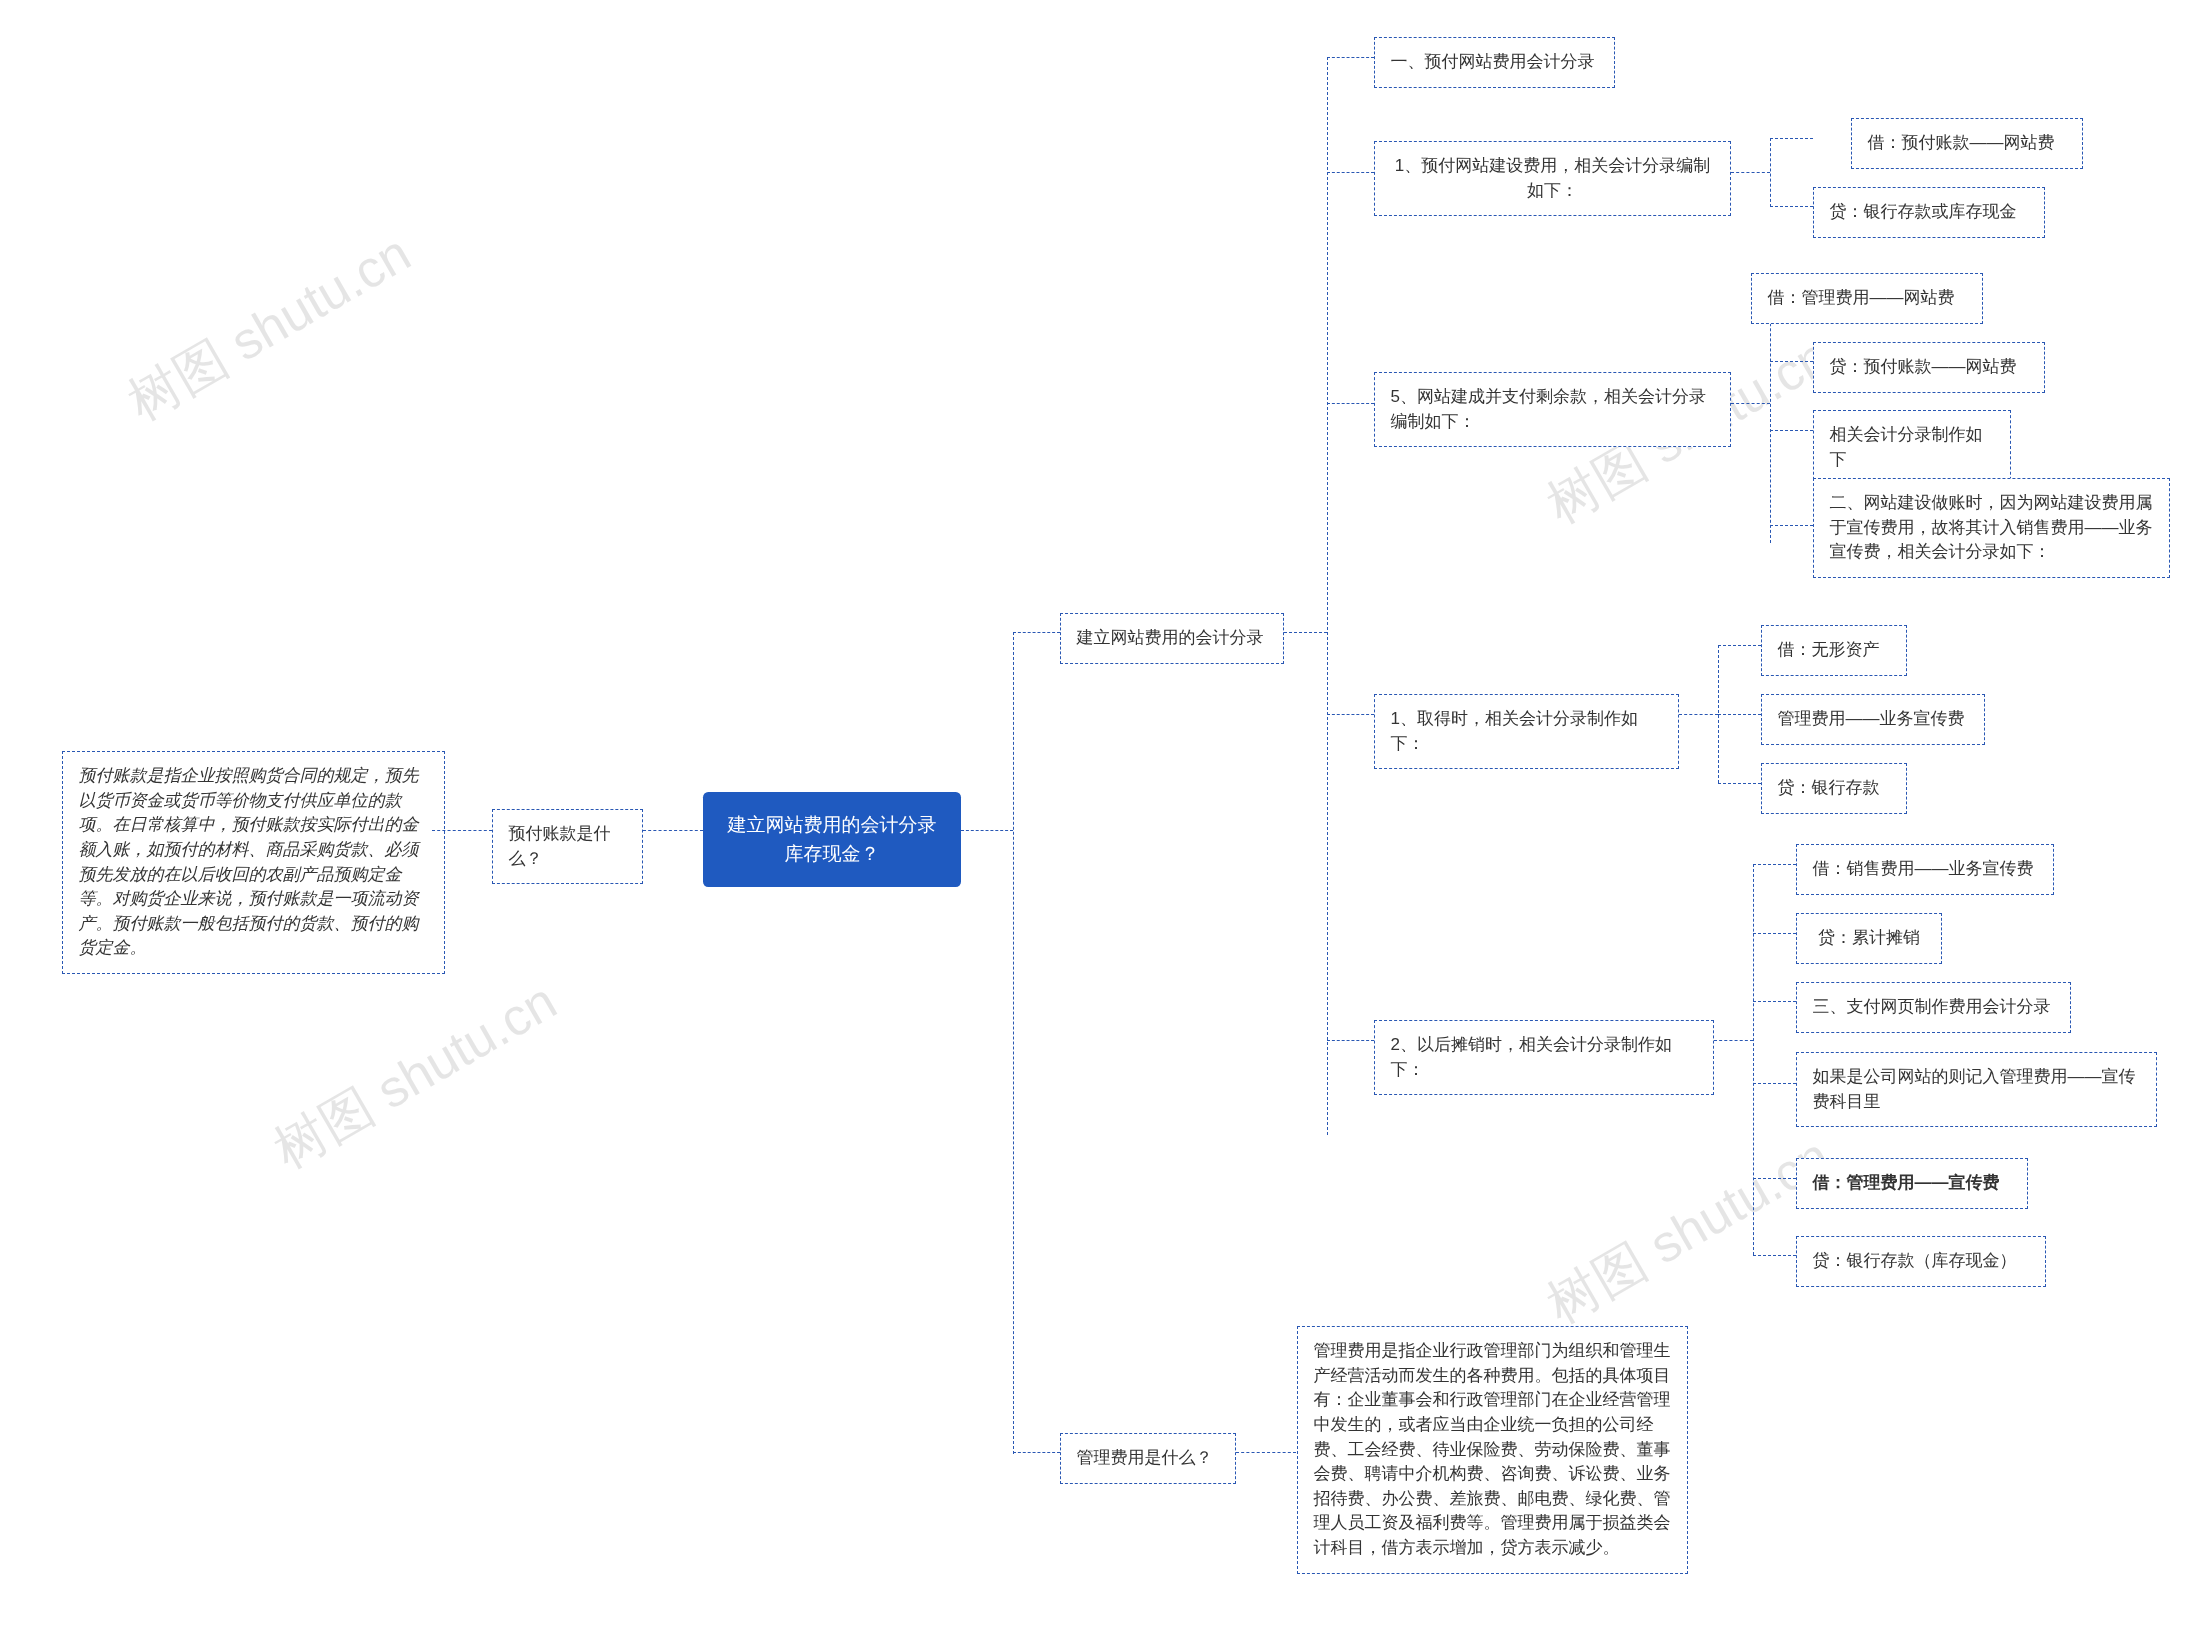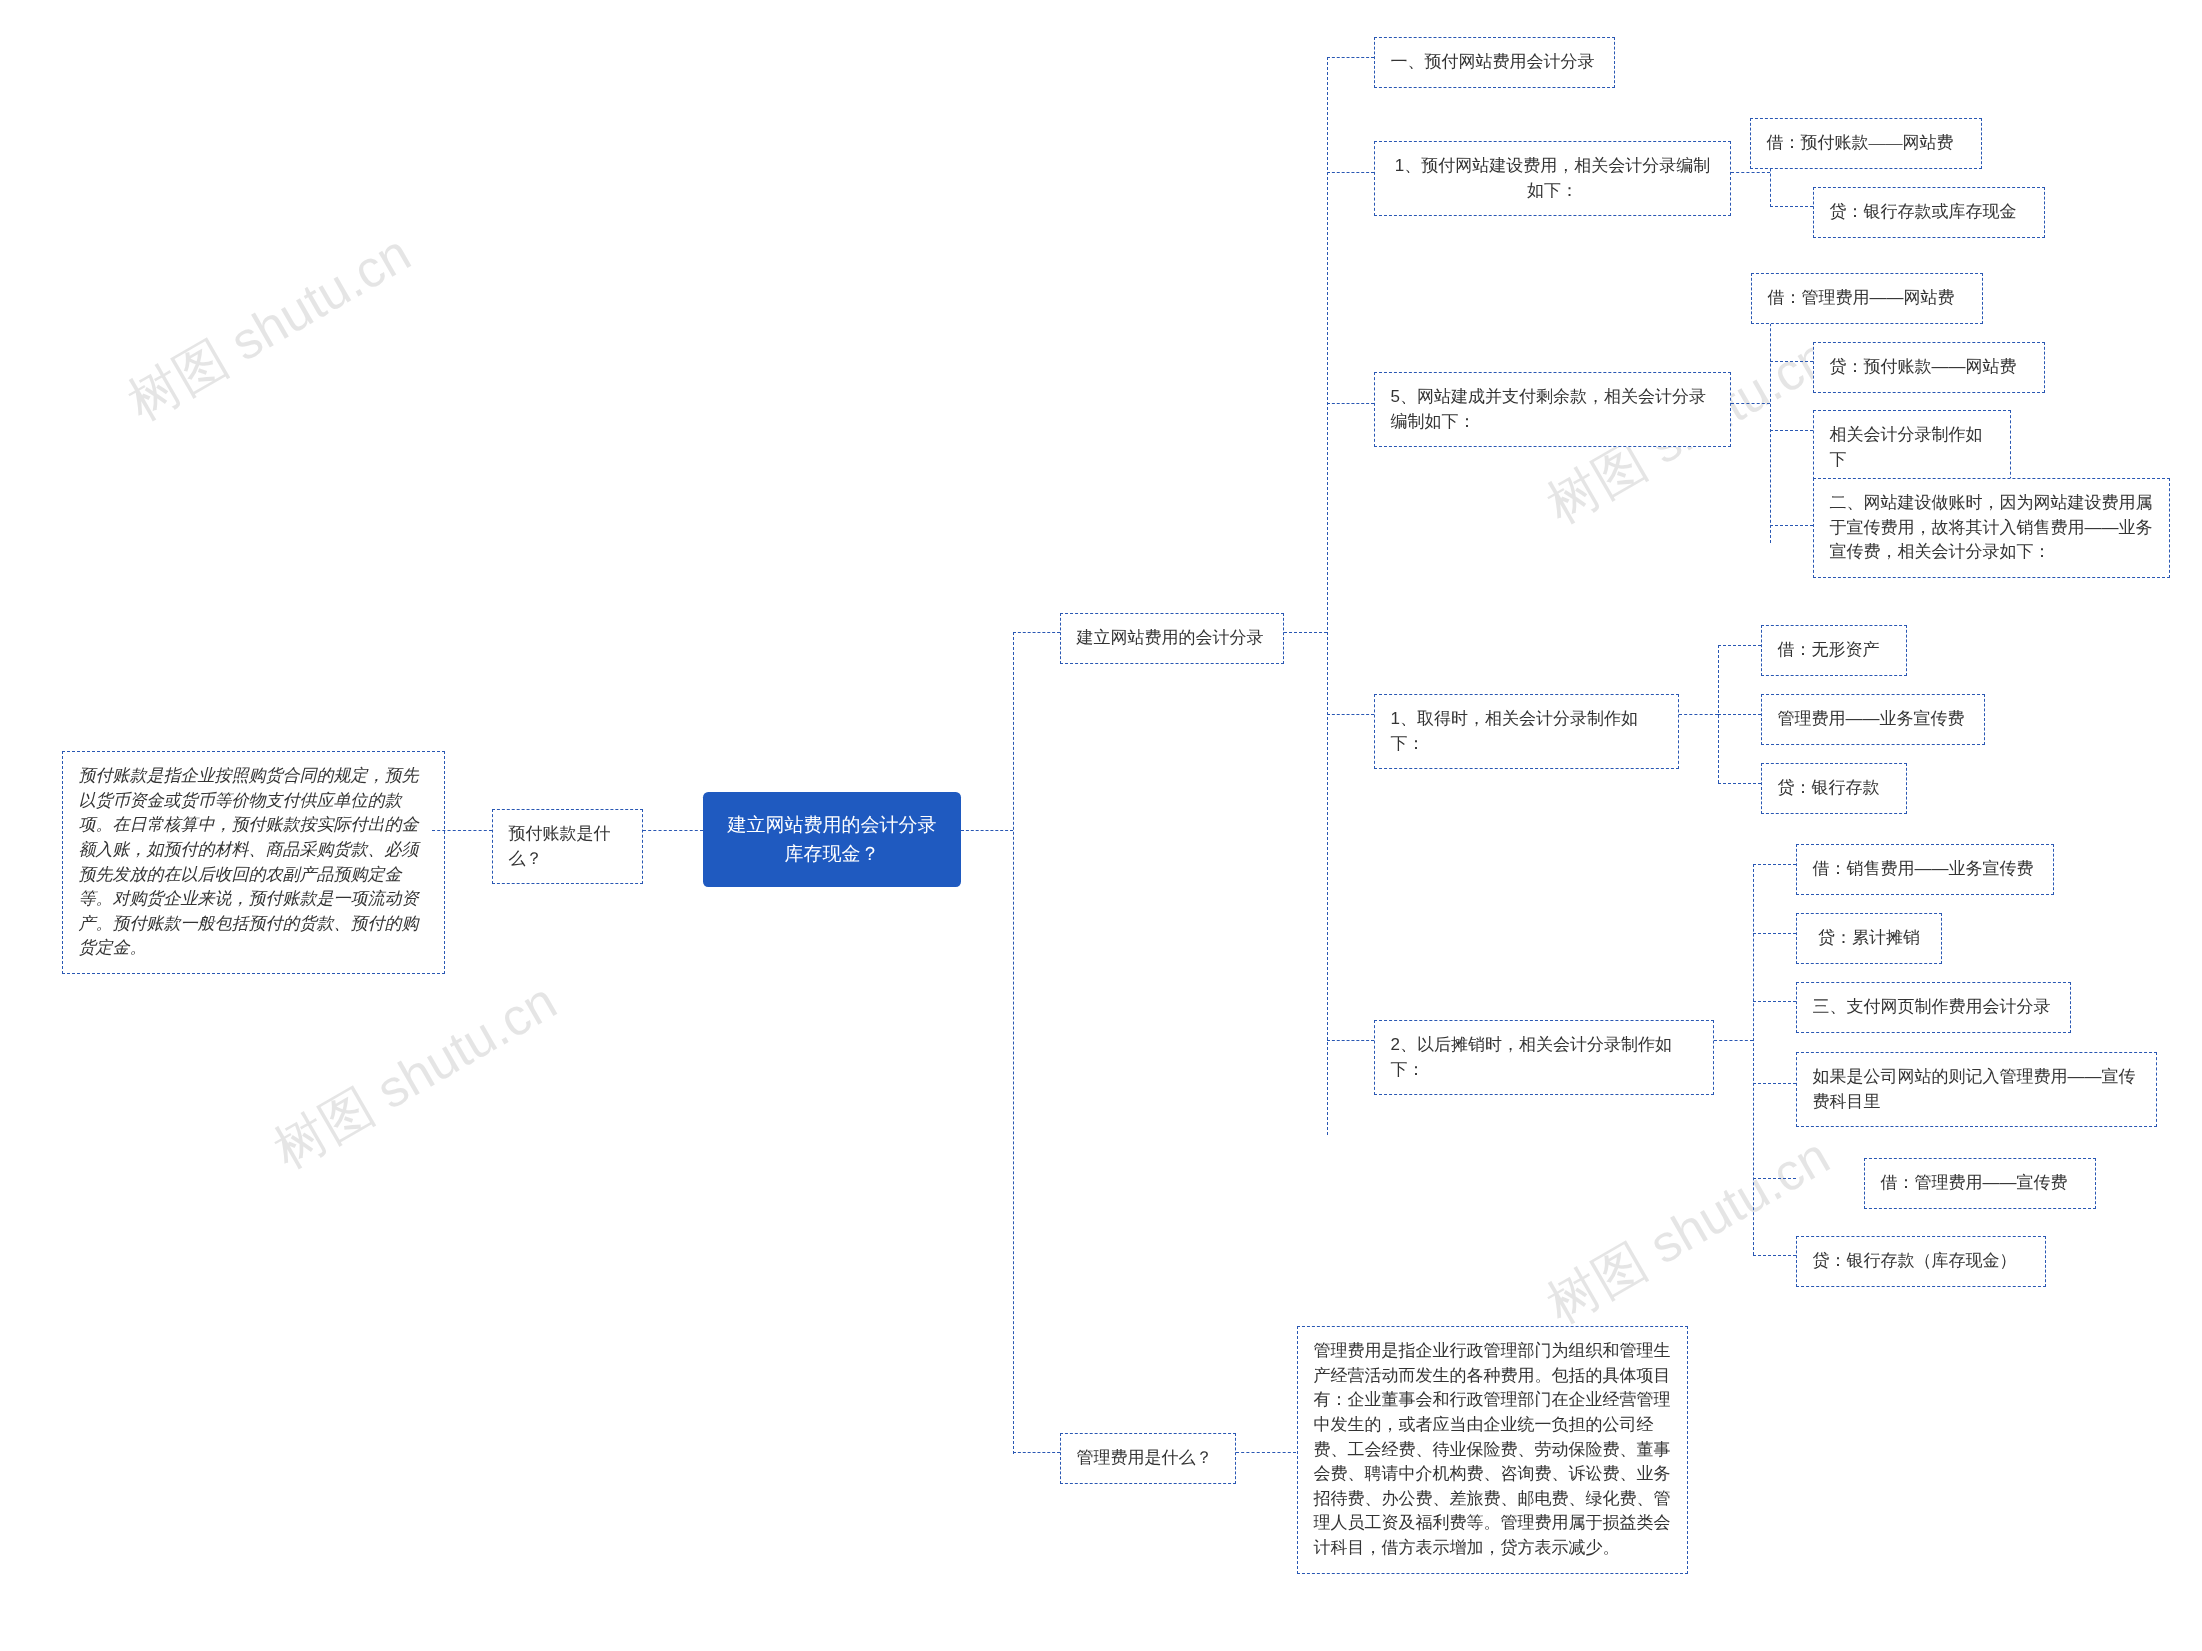--- a/index.html
+++ b/index.html
@@ -95,21 +95,21 @@
 
 <div class="connector h-line" style="left:1327px; top:57px; width:47px;"></div>
 <div class="node branch" style="left:1374px; top:37px; width:241px;">一、预付网站费用会计分录</div>
 
 <div class="connector h-line" style="left:1327px; top:172px; width:47px;"></div>
 <div class="node branch" style="left:1374px; top:141px; width:357px;text-align:center;">1、预付网站建设费用，相关会计分录编制如下：</div>
 
 <div class="connector h-line" style="left:1731px; top:172px; width:39px;"></div>
 <div class="connector v-line" style="left:1770px; top:138px; height:69px;"></div>
 <div class="connector h-line" style="left:1770px; top:138px; width:43px;"></div>
-<div class="node branch" style="left:1750px; top:118px; width:232px;font-family:Liberation Serif, serif;">借：预付账款——网站费</div>
+<div class="node branch" style="left:1851px; top:118px; width:232px;">借：预付账款——网站费</div>
 <div class="connector h-line" style="left:1770px; top:206px; width:43px;"></div>
 <div class="node branch" style="left:1813px; top:187px; width:232px;">贷：银行存款或库存现金</div>
 
 <div class="connector h-line" style="left:1327px; top:403px; width:47px;"></div>
 <div class="node branch" style="left:1374px; top:372px; width:357px;">5、网站建成并支付剩余款，相关会计分录编制如下：</div>
 <div class="connector h-line" style="left:1731px; top:403px; width:39px;"></div>
 <div class="connector v-line" style="left:1770px; top:293px; height:250px;"></div>
 <div class="connector h-line" style="left:1770px; top:293px; width:43px;"></div>
 <div class="node branch" style="left:1751px; top:273px; width:232px;">借：管理费用——网站费</div>
 <div class="connector h-line" style="left:1770px; top:361px; width:43px;"></div>
@@ -136,16 +136,16 @@
 <div class="connector v-line" style="left:1753px; top:864px; height:391px;"></div>
 <div class="connector h-line" style="left:1753px; top:864px; width:43px;"></div>
 <div class="node branch" style="left:1796px; top:844px; width:258px;">借：销售费用——业务宣传费</div>
 <div class="connector h-line" style="left:1753px; top:933px; width:43px;"></div>
 <div class="node branch" style="left:1796px; top:913px; width:146px;text-align:center;">贷：累计摊销</div>
 <div class="connector h-line" style="left:1753px; top:1001px; width:43px;"></div>
 <div class="node branch" style="left:1796px; top:982px; width:275px;">三、支付网页制作费用会计分录</div>
 <div class="connector h-line" style="left:1753px; top:1083px; width:43px;"></div>
 <div class="node branch" style="left:1796px; top:1052px; width:361px;">如果是公司网站的则记入管理费用——宣传费科目里</div>
 <div class="connector h-line" style="left:1753px; top:1178px; width:43px;"></div>
-<div class="node branch" style="left:1864px; top:1158px; width:232px;">借：管理费用——宣传费</div>
+<div class="node branch" style="left:1796px; top:1158px; width:232px;font-weight:bold;">借：管理费用——宣传费</div>
 <div class="connector h-line" style="left:1753px; top:1255px; width:43px;"></div>
 <div class="node branch" style="left:1796px; top:1236px; width:250px;">贷：银行存款（库存现金）</div>
 
 
 </body></html>

